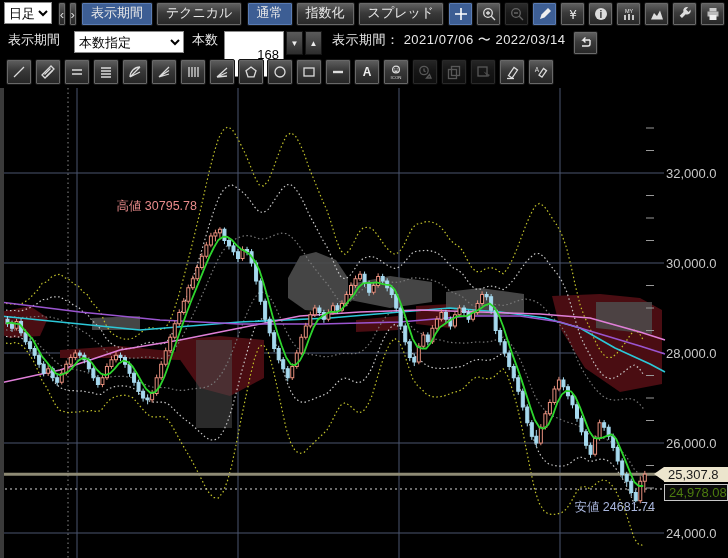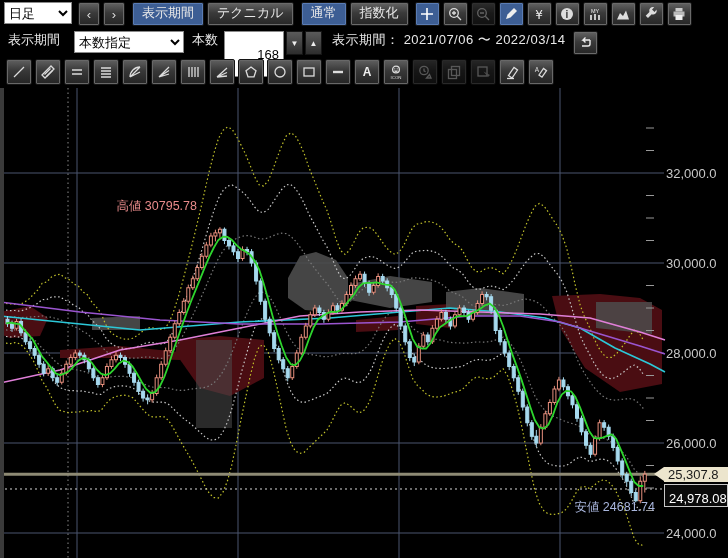--- a/index.html
+++ b/index.html
@@ -35,39 +35,40 @@
   .tool.disabled{opacity:.4;}
   
   #chart{position:absolute;left:0;top:88px;width:728px;height:470px;background:#000;}
   #chart svg{position:absolute;left:0;top:0;}
   #left-edge{position:absolute;left:0;top:0;width:4px;height:470px;background:#3a3a3a;}
   .annot{position:absolute;width:150px;text-align:right;font-size:12.5px;line-height:13px;pointer-events:none;}
   .badge{position:absolute;height:15px;line-height:15px;font-size:13px;white-space:nowrap;}
   #badge-current{left:664px;top:378px;right:0;background:#ece5cd;color:#1a1a1a;padding:0 13px 0 4px;}
   #badge-current::before{content:"";position:absolute;left:-10px;top:0;border-style:solid;border-width:7.5px 10px 7.5px 0;
     border-color:transparent #ece5cd transparent transparent;}
-  #badge-ref{left:664px;top:394px;right:0;background:#0a0a0a;color:#ffffff;border:1px solid #c8c8c8;padding:6px 3px 0 4px;}
+  #badge-ref{left:664px;top:394px;right:0;background:#0a0a0a;color:#4d7c0f;border:1px solid #c8c8c8;padding:0 3px 0 4px;}
 </style>
 </head>
 <body>
 
 <div id="app">
 
   <div id="row1" class="row">
     <select id="tf-select" class="wselect">
       <option>日足</option>
     </select>
     <div class="navbtn">‹</div>
     <div class="navbtn">›</div>
     <div style="width:4px"></div>
     <div class="btn blue">表示期間</div>
     <div class="btn">テクニカル</div>
     <div style="width:4px"></div>
     <div class="btn blue">通常</div>
     <div class="btn">指数化</div>
+    <div class="btn">スプレッド</div>
     <div style="width:3px"></div>
     <div id="icon-row" style="display:flex">
         <div class="icon-btn blue">
           <svg width="16" height="16" viewBox="0 0 16 16">
             <path d="M8 2v12M2 8h12" stroke="#fff" stroke-width="1.6"></path>
           </svg>
         </div>
         <div class="icon-btn">
           <svg width="16" height="16" viewBox="0 0 16 16">
             <circle cx="7" cy="7" r="4.3" stroke="#dcdcdc" stroke-width="1.3" fill="none"></circle>

